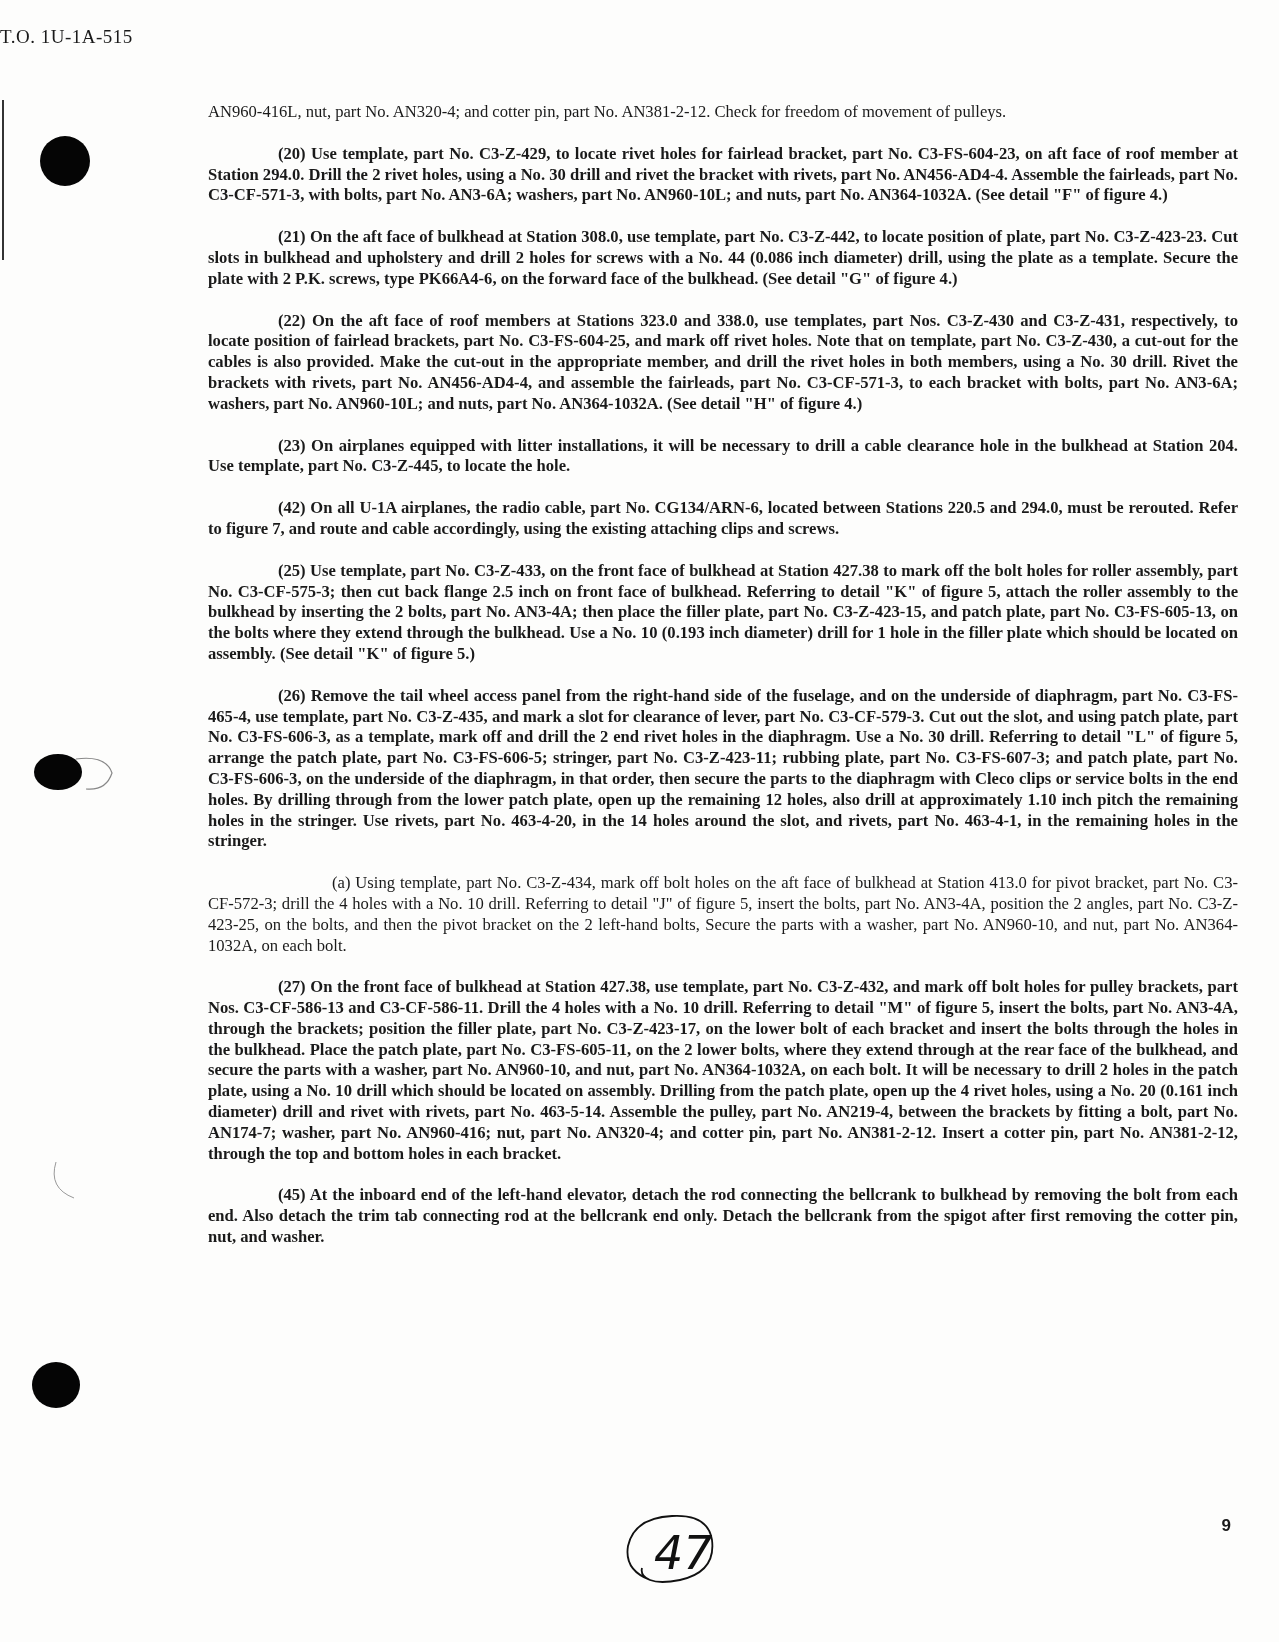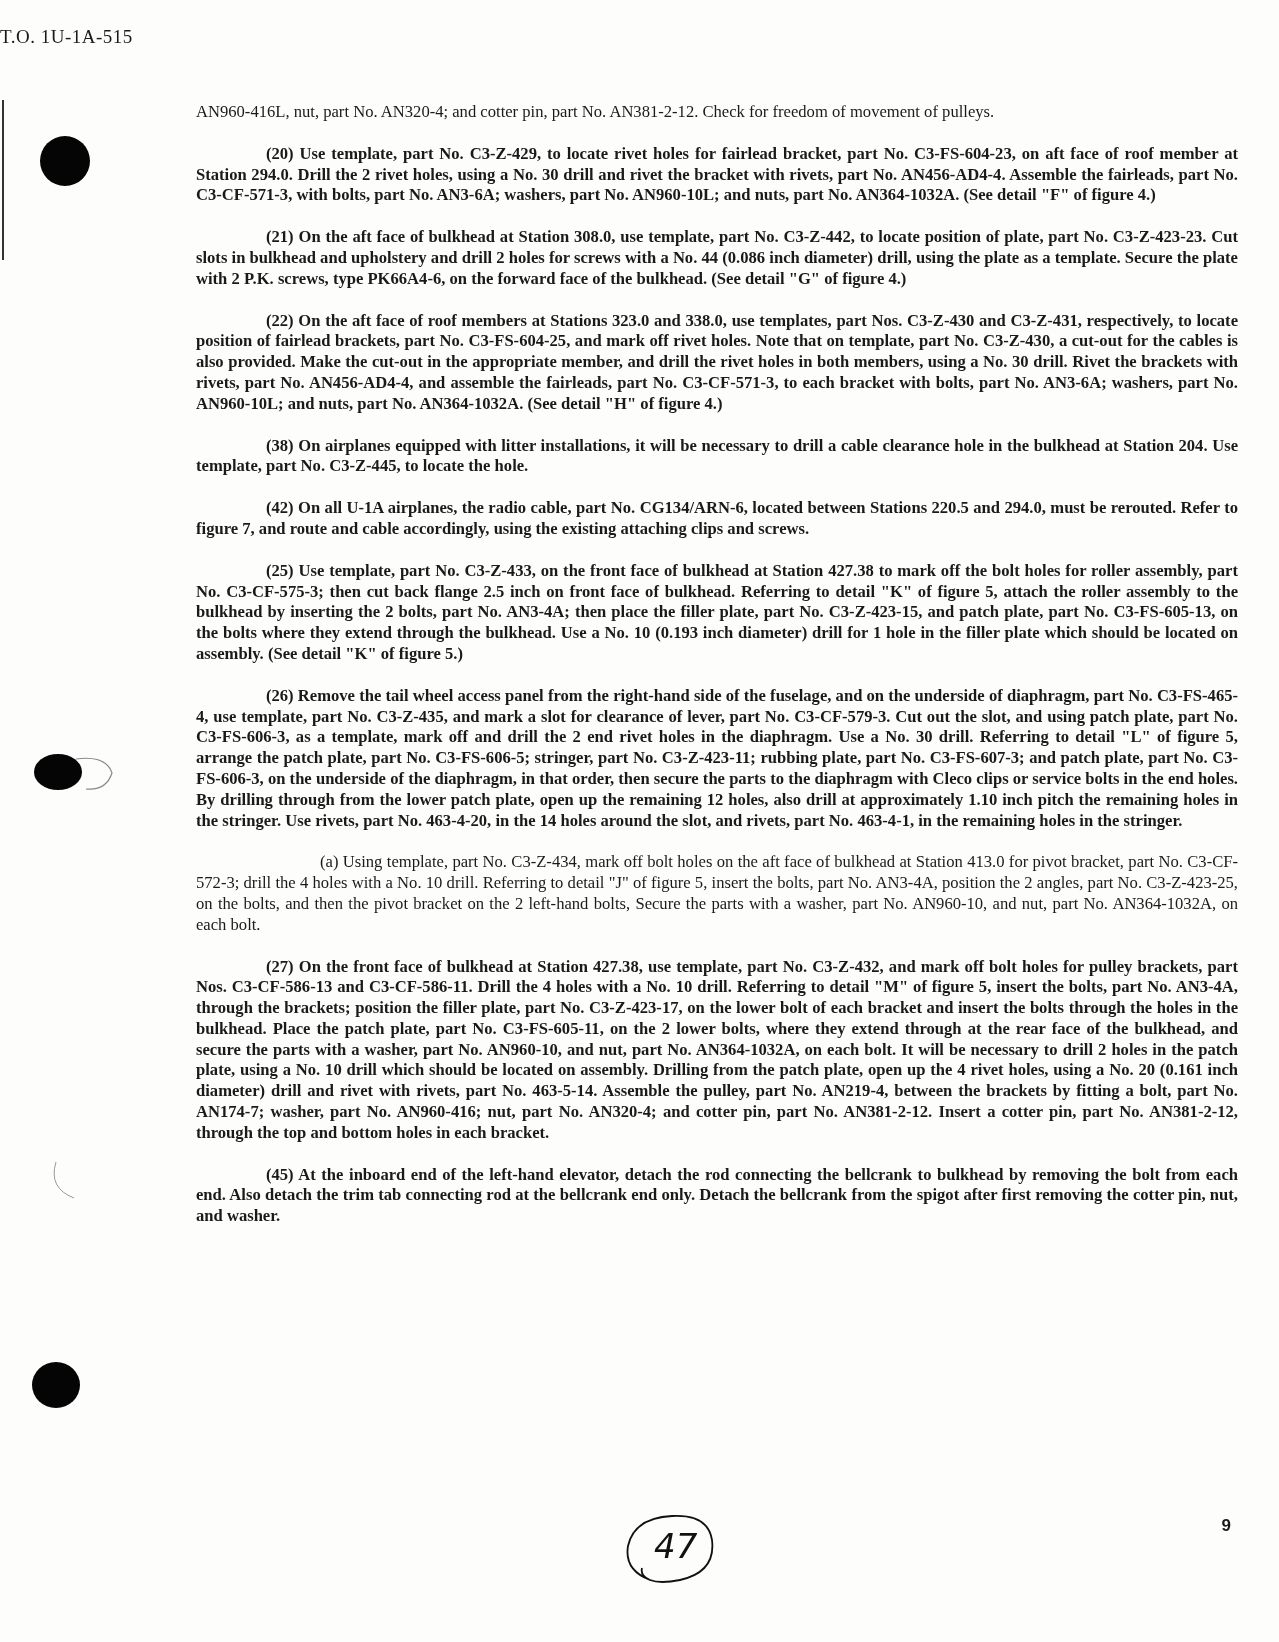--- a/index.html
+++ b/index.html
@@ -35,21 +35,21 @@
     }
     .body-text {
       position: absolute;
       left: 192px;
       top: 102px;
       width: 1046px;
       font-size: 16.6px;
       line-height: 20.8px;
     }
     .para {
-      margin: 0 0 21px 4px;
+      margin: 0 0 21px 16px;
       text-align: justify;
       text-justify: inter-word;
     }
     .para.first { text-indent: 0; }
     .para.step { text-indent: 70px; font-weight: bold; }
     .para.sub { text-indent: 124px; }
     .para.last-block { font-weight: 600; }
     .page-number {
       position: absolute;
       right: 48px;
@@ -80,29 +80,29 @@
 <svg style="position:absolute; left:48px; top:1158px;" width="50" height="50">
   <path d="M8 4 Q 0 30 26 40" fill="none" stroke="#999" stroke-width="1"></path>
 </svg>
 <div class="margin-line" style="top:100px; height:160px;"></div>
 
 <div class="body-text">
   <p class="para first">AN960-416L, nut, part No. AN320-4; and cotter pin, part No. AN381-2-12. Check for freedom of movement of pulleys.</p>
   <p class="para step">(20) Use template, part No. C3-Z-429, to locate rivet holes for fairlead bracket, part No. C3-FS-604-23, on aft face of roof member at Station 294.0. Drill the 2 rivet holes, using a No. 30 drill and rivet the bracket with rivets, part No. AN456-AD4-4. Assemble the fairleads, part No. C3-CF-571-3, with bolts, part No. AN3-6A; washers, part No. AN960-10L; and nuts, part No. AN364-1032A. (See detail "F" of figure 4.)</p>
   <p class="para step">(21) On the aft face of bulkhead at Station 308.0, use template, part No. C3-Z-442, to locate position of plate, part No. C3-Z-423-23. Cut slots in bulkhead and upholstery and drill 2 holes for screws with a No. 44 (0.086 inch diameter) drill, using the plate as a template. Secure the plate with 2 P.K. screws, type PK66A4-6, on the forward face of the bulkhead. (See detail "G" of figure 4.)</p>
   <p class="para step">(22) On the aft face of roof members at Stations 323.0 and 338.0, use templates, part Nos. C3-Z-430 and C3-Z-431, respectively, to locate position of fairlead brackets, part No. C3-FS-604-25, and mark off rivet holes. Note that on template, part No. C3-Z-430, a cut-out for the cables is also provided. Make the cut-out in the appropriate member, and drill the rivet holes in both members, using a No. 30 drill. Rivet the brackets with rivets, part No. AN456-AD4-4, and assemble the fairleads, part No. C3-CF-571-3, to each bracket with bolts, part No. AN3-6A; washers, part No. AN960-10L; and nuts, part No. AN364-1032A. (See detail "H" of figure 4.)</p>
-  <p class="para step">(38) On airplanes equipped with litter installations, it will be necessary to drill a cable clearance hole in the bulkhead at Station 204. Use template, part No. C3-Z-445, to locate the hole.</p>
+  <p class="para step">(23) On airplanes equipped with litter installations, it will be necessary to drill a cable clearance hole in the bulkhead at Station 204. Use template, part No. C3-Z-445, to locate the hole.</p>
   <p class="para step">(42) On all U-1A airplanes, the radio cable, part No. CG134/ARN-6, located between Stations 220.5 and 294.0, must be rerouted. Refer to figure 7, and route and cable accordingly, using the existing attaching clips and screws.</p>
   <p class="para step">(25) Use template, part No. C3-Z-433, on the front face of bulkhead at Station 427.38 to mark off the bolt holes for roller assembly, part No. C3-CF-575-3; then cut back flange 2.5 inch on front face of bulkhead. Referring to detail "K" of figure 5, attach the roller assembly to the bulkhead by inserting the 2 bolts, part No. AN3-4A; then place the filler plate, part No. C3-Z-423-15, and patch plate, part No. C3-FS-605-13, on the bolts where they extend through the bulkhead. Use a No. 10 (0.193 inch diameter) drill for 1 hole in the filler plate which should be located on assembly. (See detail "K" of figure 5.)</p>
   <p class="para step">(26) Remove the tail wheel access panel from the right-hand side of the fuselage, and on the underside of diaphragm, part No. C3-FS-465-4, use template, part No. C3-Z-435, and mark a slot for clearance of lever, part No. C3-CF-579-3. Cut out the slot, and using patch plate, part No. C3-FS-606-3, as a template, mark off and drill the 2 end rivet holes in the diaphragm. Use a No. 30 drill. Referring to detail "L" of figure 5, arrange the patch plate, part No. C3-FS-606-5; stringer, part No. C3-Z-423-11; rubbing plate, part No. C3-FS-607-3; and patch plate, part No. C3-FS-606-3, on the underside of the diaphragm, in that order, then secure the parts to the diaphragm with Cleco clips or service bolts in the end holes. By drilling through from the lower patch plate, open up the remaining 12 holes, also drill at approximately 1.10 inch pitch the remaining holes in the stringer. Use rivets, part No. 463-4-20, in the 14 holes around the slot, and rivets, part No. 463-4-1, in the remaining holes in the stringer.</p>
   <p class="para sub">(a) Using template, part No. C3-Z-434, mark off bolt holes on the aft face of bulkhead at Station 413.0 for pivot bracket, part No. C3-CF-572-3; drill the 4 holes with a No. 10 drill. Referring to detail "J" of figure 5, insert the bolts, part No. AN3-4A, position the 2 angles, part No. C3-Z-423-25, on the bolts, and then the pivot bracket on the 2 left-hand bolts, Secure the parts with a washer, part No. AN960-10, and nut, part No. AN364-1032A, on each bolt.</p>
   <p class="para step">(27) On the front face of bulkhead at Station 427.38, use template, part No. C3-Z-432, and mark off bolt holes for pulley brackets, part Nos. C3-CF-586-13 and C3-CF-586-11. Drill the 4 holes with a No. 10 drill. Referring to detail "M" of figure 5, insert the bolts, part No. AN3-4A, through the brackets; position the filler plate, part No. C3-Z-423-17, on the lower bolt of each bracket and insert the bolts through the holes in the bulkhead. Place the patch plate, part No. C3-FS-605-11, on the 2 lower bolts, where they extend through at the rear face of the bulkhead, and secure the parts with a washer, part No. AN960-10, and nut, part No. AN364-1032A, on each bolt. It will be necessary to drill 2 holes in the patch plate, using a No. 10 drill which should be located on assembly. Drilling from the patch plate, open up the 4 rivet holes, using a No. 20 (0.161 inch diameter) drill and rivet with rivets, part No. 463-5-14. Assemble the pulley, part No. AN219-4, between the brackets by fitting a bolt, part No. AN174-7; washer, part No. AN960-416; nut, part No. AN320-4; and cotter pin, part No. AN381-2-12. Insert a cotter pin, part No. AN381-2-12, through the top and bottom holes in each bracket.</p>
   <p class="para step last-block">(45) At the inboard end of the left-hand elevator, detach the rod connecting the bellcrank to bulkhead by removing the bolt from each end. Also detach the trim tab connecting rod at the bellcrank end only. Detach the bellcrank from the spigot after first removing the cotter pin, nut, and washer.</p>
 </div>
 
 <div class="handwritten">
   <svg width="110" height="76" style="position:absolute; left:0; top:0;">
     <path d="M30 70 Q 4 60 8 36 Q 14 8 52 6 Q 88 4 92 30 Q 96 62 60 70 Q 40 74 30 70 Q 20 66 22 58" fill="none" stroke="#111" stroke-width="1.8"></path>
   </svg>
-  <span style="position:absolute; left:34px; top:16px; font-family:'DejaVu Sans', sans-serif; font-size:34px; font-style:italic; font-weight:300; color:#111;text-align:center;">47</span>
+  <span style="position:absolute; left:34px; top:16px; font-family:'DejaVu Sans', sans-serif; font-size:46px; font-style:italic; font-weight:300; color:#111;text-align:center;">47</span>
 </div>
 
 <div class="page-number">9</div>
 
 </body></html>

